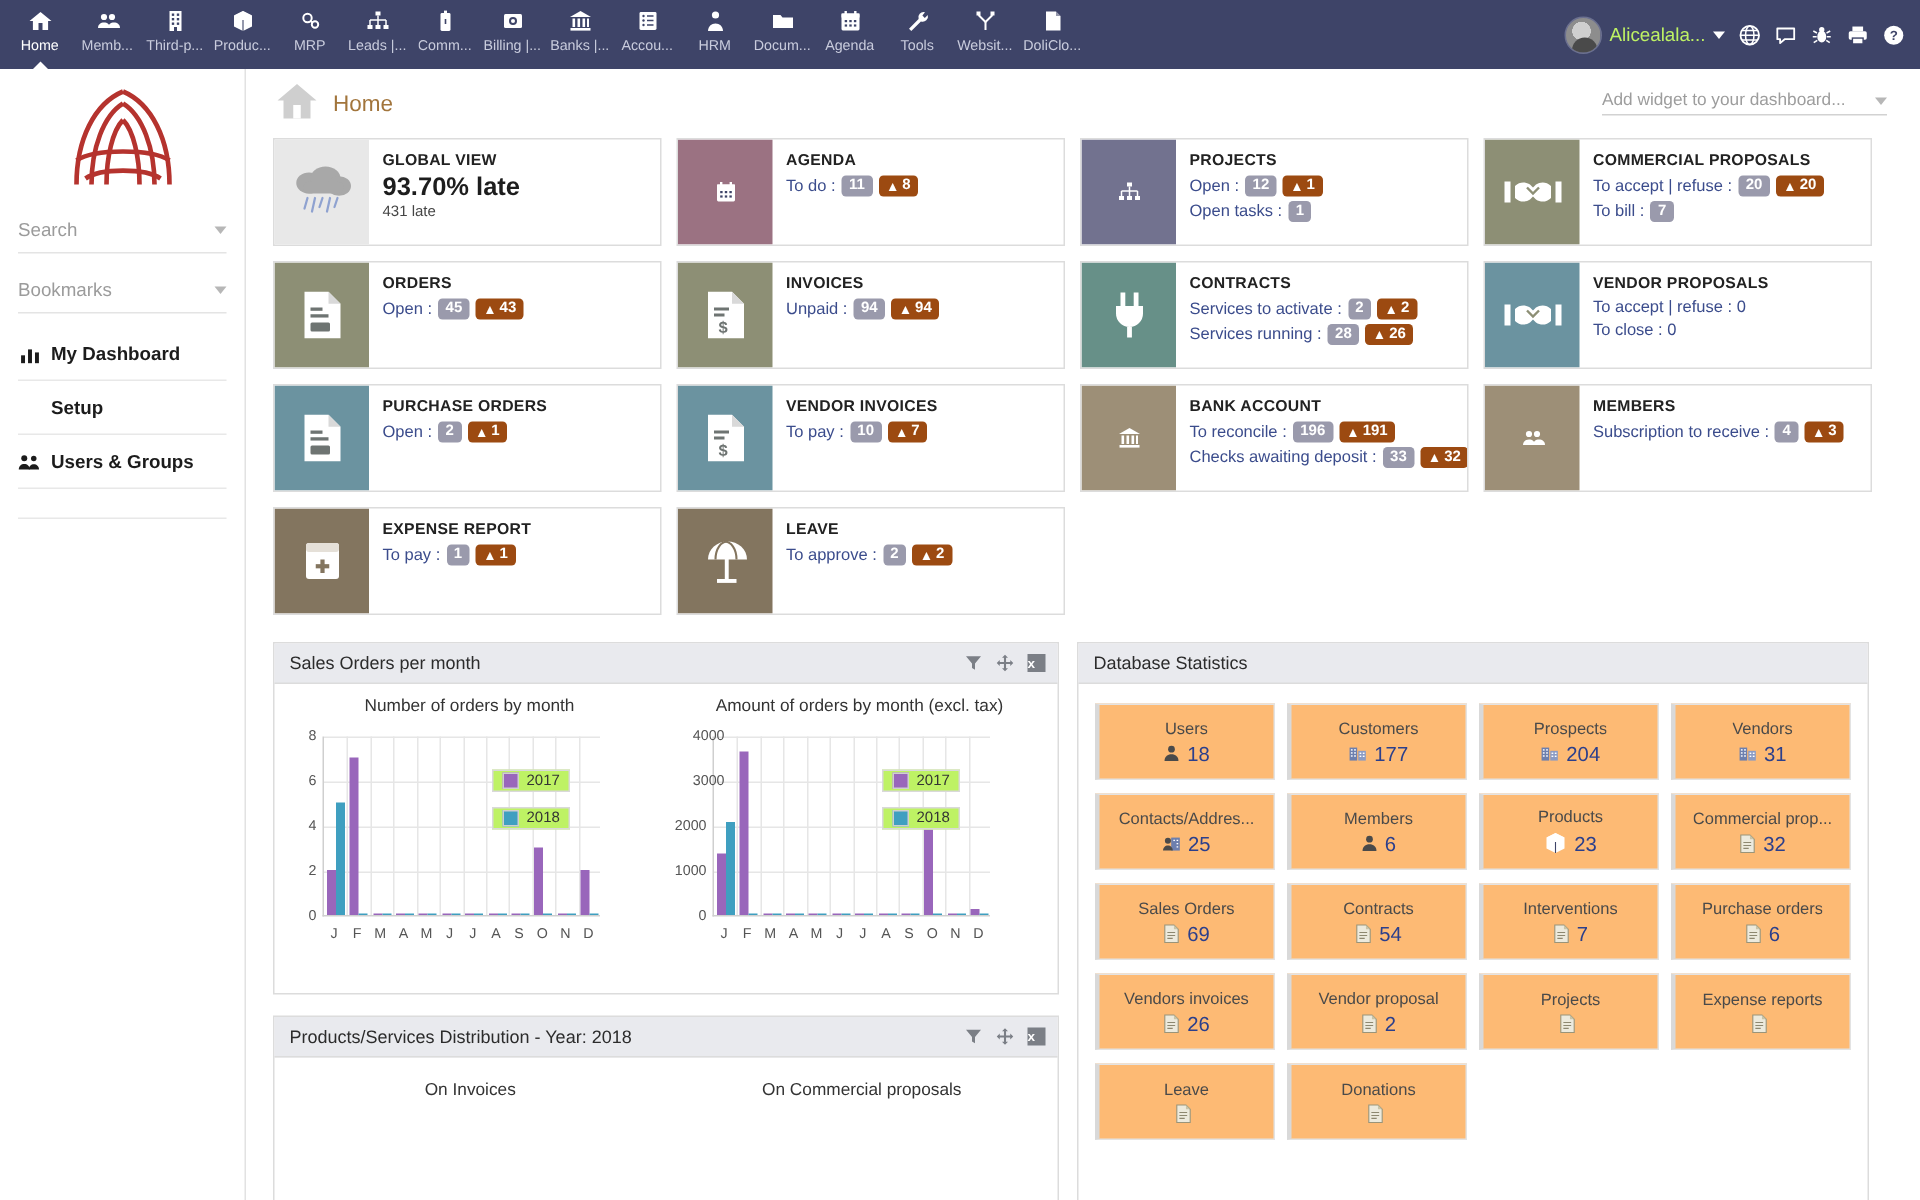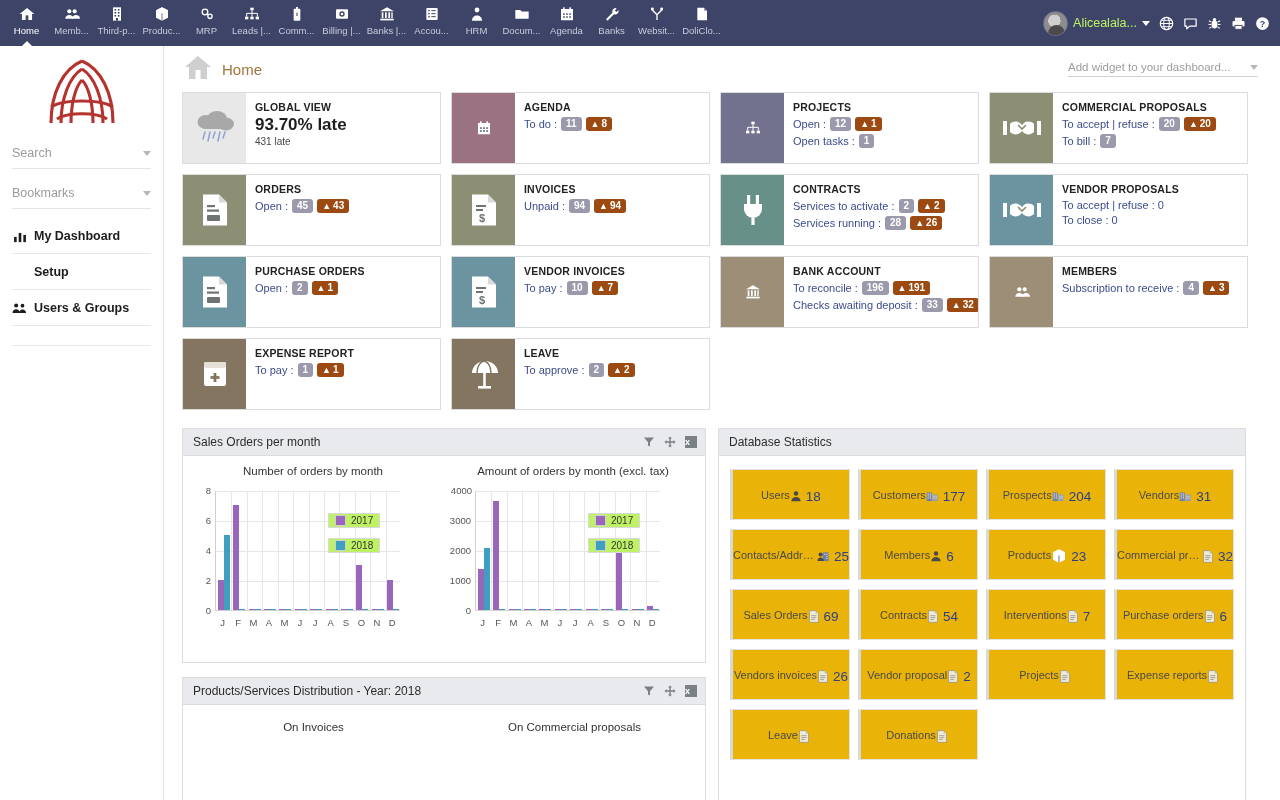--- a/index.html
+++ b/index.html
@@ -200,23 +200,23 @@
   .dist-cols { display: flex; padding-top: 16px; }
   .dist-col { width: 261px; text-align: center; font-size: 11.5px; color: #333; }
 
   #right-panel { width: 528px; }
   #stats-grid {
     display: flex; flex-wrap: wrap; gap: 9px 8px;
     padding: 13px 11px;
   }
   .stat {
     width: 120px; height: 51px;
-    background: #eab308; border: 1px solid #e3e3e3;
+    background: #fdba74; border: 1px solid #e3e3e3;
     border-left: 3px solid #d9d9d9;
-    display: flex; flex-direction: row;
+    display: flex; flex-direction: column;
     align-items: center; justify-content: center;
   }
   .stat-label {
     font-size: 11px; color: #4a4a4a; max-width: 112px;
     white-space: nowrap; overflow: hidden; text-overflow: ellipsis;
   }
   .stat-val {
     margin-top: 3px; font-size: 13.5px; color: #2b3f8c;
     display: flex; align-items: center; gap: 4px;
   }
@@ -390,21 +390,21 @@
           </svg>
         </span>
         <span class="tm-lab">Agenda</span>
       </a>
       <a class="tm-item" href="#">
         <span class="tm-ico">
           <svg width="16" height="16" viewBox="0 0 24 24">
             <path d="M19 3.2a5.3 5.3 0 0 0-6.4 6.9L3 19.7 5.3 22l9.6-9.6a5.3 5.3 0 0 0 6.9-6.4l-3 3-2.4-2.4z" fill="#ffffff"></path>
           </svg>
         </span>
-        <span class="tm-lab">Banks</span>
+        <span class="tm-lab">Tools</span>
       </a>
       <a class="tm-item" href="#">
         <span class="tm-ico">
           <svg width="16" height="16" viewBox="0 0 24 24">
             <g stroke="#ffffff" stroke-width="2" fill="none">
               <line x1="12" y1="13" x2="12" y2="21"></line>
               <line x1="12" y1="13" x2="5" y2="6"></line>
               <line x1="12" y1="13" x2="19" y2="6"></line>
             </g>
             <g fill="#ffffff">
@@ -1044,22 +1044,22 @@
                   <div class="bar y2018" style="left:100.20833333333333px;width:6px;height:1px"></div>
                   <div class="bar y2018" style="left:115.62499999999999px;width:6px;height:1px"></div>
                   <div class="bar y2018" style="left:131.04166666666666px;width:6px;height:1px"></div>
                   <div class="bar y2018" style="left:146.45833333333334px;width:6px;height:1px"></div>
                   <div class="bar y2018" style="left:161.875px;width:6px;height:1px"></div>
                   <div class="bar y2018" style="left:177.29166666666666px;width:6px;height:1px"></div>
                 </div>
                 <div class="axis-label" style="left:0;top:120px;width:28px">0</div>
                 <div class="axis-label" style="left:0;top:90px;width:28px">1000</div>
                 <div class="axis-label" style="left:0;top:60px;width:28px">2000</div>
-                <div class="axis-label" style="left:0;top:30px;width:28px">3000</div>
-                <div class="axis-label" style="left:1px;top:0px;width:28px">4000</div>
+                <div class="axis-label" style="left:12px;top:30px;width:28px">3000</div>
+                <div class="axis-label" style="left:12px;top:0px;width:28px">4000</div>
                 <div class="xlabel" style="left:33.708333333333336px;top:132px">J</div>
                 <div class="xlabel" style="left:49.125px;top:132px">F</div>
                 <div class="xlabel" style="left:64.54166666666666px;top:132px">M</div>
                 <div class="xlabel" style="left:79.95833333333333px;top:132px">A</div>
                 <div class="xlabel" style="left:95.37499999999999px;top:132px">M</div>
                 <div class="xlabel" style="left:110.79166666666666px;top:132px">J</div>
                 <div class="xlabel" style="left:126.20833333333334px;top:132px">J</div>
                 <div class="xlabel" style="left:141.625px;top:132px">A</div>
                 <div class="xlabel" style="left:157.04166666666666px;top:132px">S</div>
                 <div class="xlabel" style="left:172.45833333333334px;top:132px">O</div>

